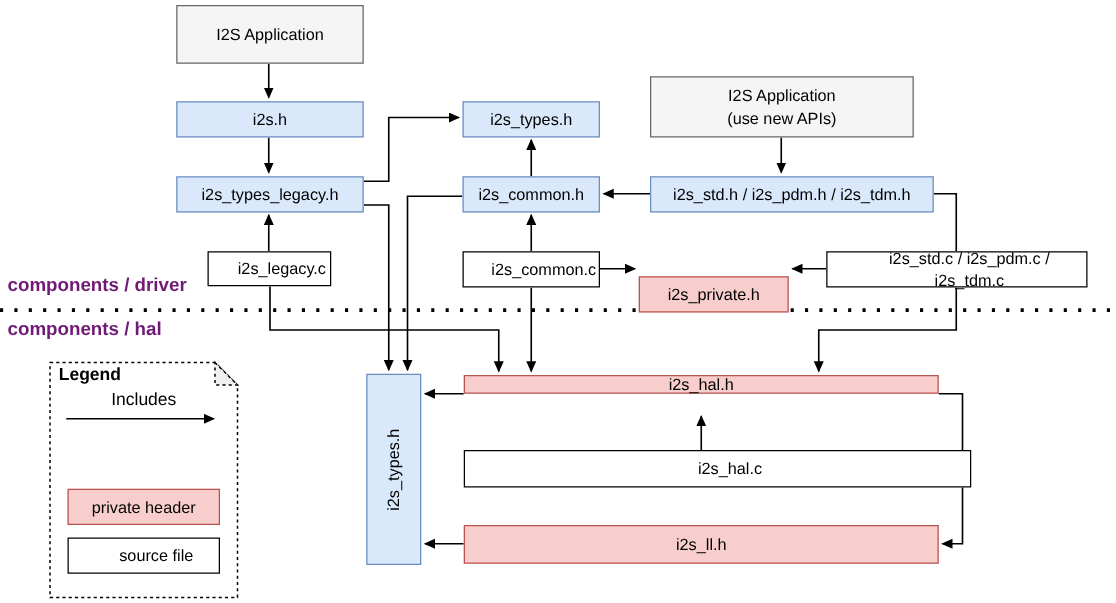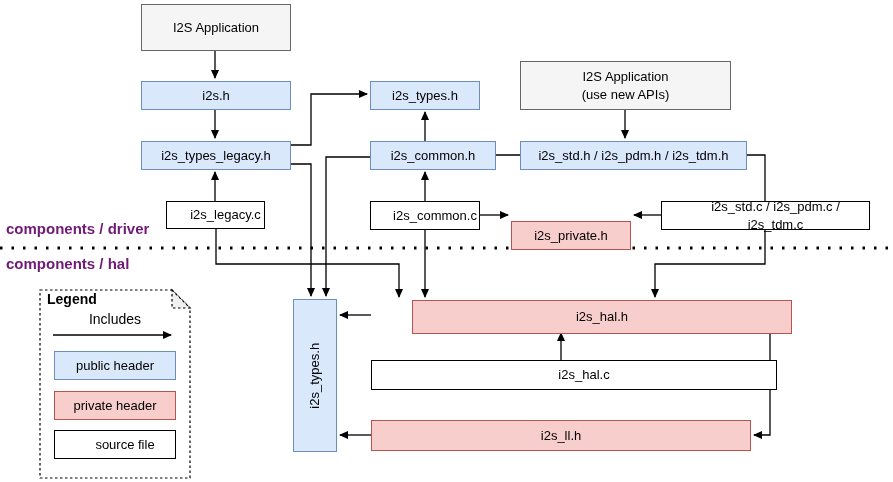--- a/index.html
+++ b/index.html
@@ -92,21 +92,21 @@
   </div>
 
   <div class="node white" style="left:166px;top:201px;width:99px;height:28px;">
     <span>i2s_legacy.c</span>
   </div>
 
   <div class="node blue" style="left:370px;top:81px;width:110px;height:29px;">
     <span>i2s_types.h</span>
   </div>
 
-  <div class="node blue" style="left:370px;top:141px;width:126px;height:29px;">
+  <div class="node blue" style="left:370px;top:141px;width:110px;height:29px;">
     <span>i2s_common.h</span>
   </div>
 
   <div class="node white" style="left:370px;top:201px;width:110px;height:29px;">
     <span>i2s_common.c</span>
   </div>
 
   <div class="node gray" style="left:520px;top:61px;width:211px;height:49px;">
     <div>
       <div>I2S Application</div>
@@ -123,38 +123,35 @@
   </div>
 
   <div class="node white" style="left:661px;top:201px;width:209px;height:29px;">
     <span>i2s_std.c / i2s_pdm.c / i2s_tdm.c</span>
   </div>
 
   <div class="node blue" style="left:293px;top:299px;width:44px;height:153px;">
     <span class="vtext">i2s_types.h</span>
   </div>
 
-  <div class="node pink" style="left:371px;top:300px;width:380px;height:34px;margin-left:41px;">
+  <div class="node pink" style="left:371px;top:300px;width:380px;height:15px;">
     <span>i2s_hal.h</span>
   </div>
 
   <div class="node white" style="left:371px;top:360px;width:406px;height:30px;">
     <span>i2s_hal.c</span>
   </div>
 
   <div class="node pink" style="left:371px;top:420px;width:380px;height:31px;">
     <span>i2s_ll.h</span>
   </div>
 
   <div class="legend-title">Legend</div>
   <div class="legend-includes">Includes</div>
 
-  <div class="node blue legend-swatch" style="top:351px;">
-    <span>public header</span>
-  </div>
   <div class="node pink legend-swatch" style="top:391px;">
     <span>private header</span>
   </div>
   <div class="node white legend-swatch" style="top:430px;">
     <span>source file</span>
   </div>
 
 </div>
 
 </body></html>

